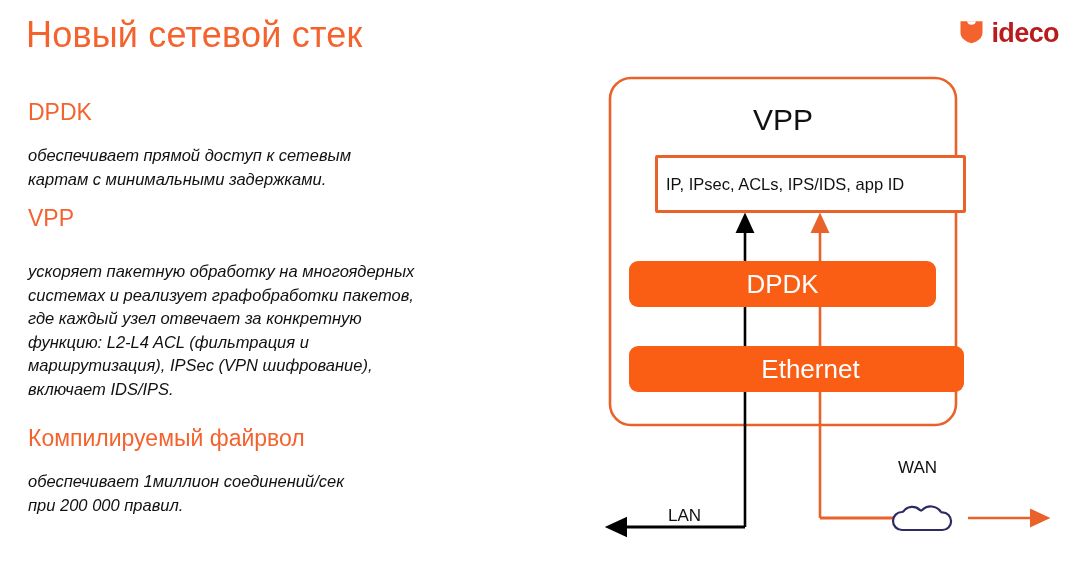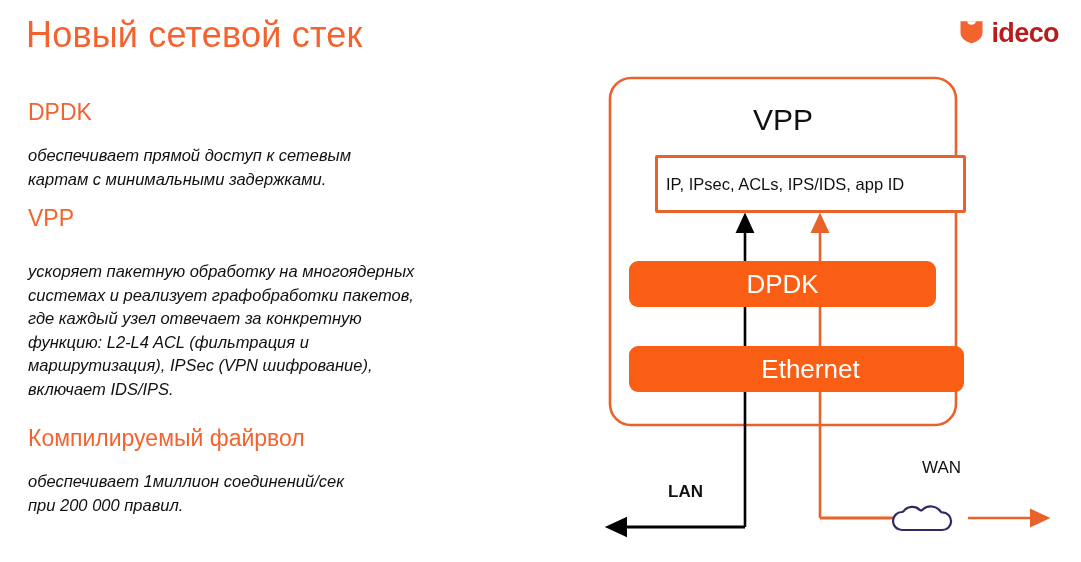--- a/index.html
+++ b/index.html
@@ -135,27 +135,26 @@
     justify-content: center;
     color: #ffffff;
     font-size: 26px;
     line-height: 30px;
   }
   #dpdk-box { top: 261px; }
   #eth-box  { top: 346px; padding-left: 28px; }
 
   #lan-label {
     left: 668px;
-    top: 482px;
+    top: 506px;
     font-size: 17px;
     color: #111111;
-    font-weight: bold;
   }
   #wan-label {
-    left: 922px;
+    left: 898px;
     top: 458px;
     font-size: 17px;
     color: #111111;
   }
 </style>
 </head>
 <body>
 
 <div id="slide-title">Новый сетевой стек</div>
 

